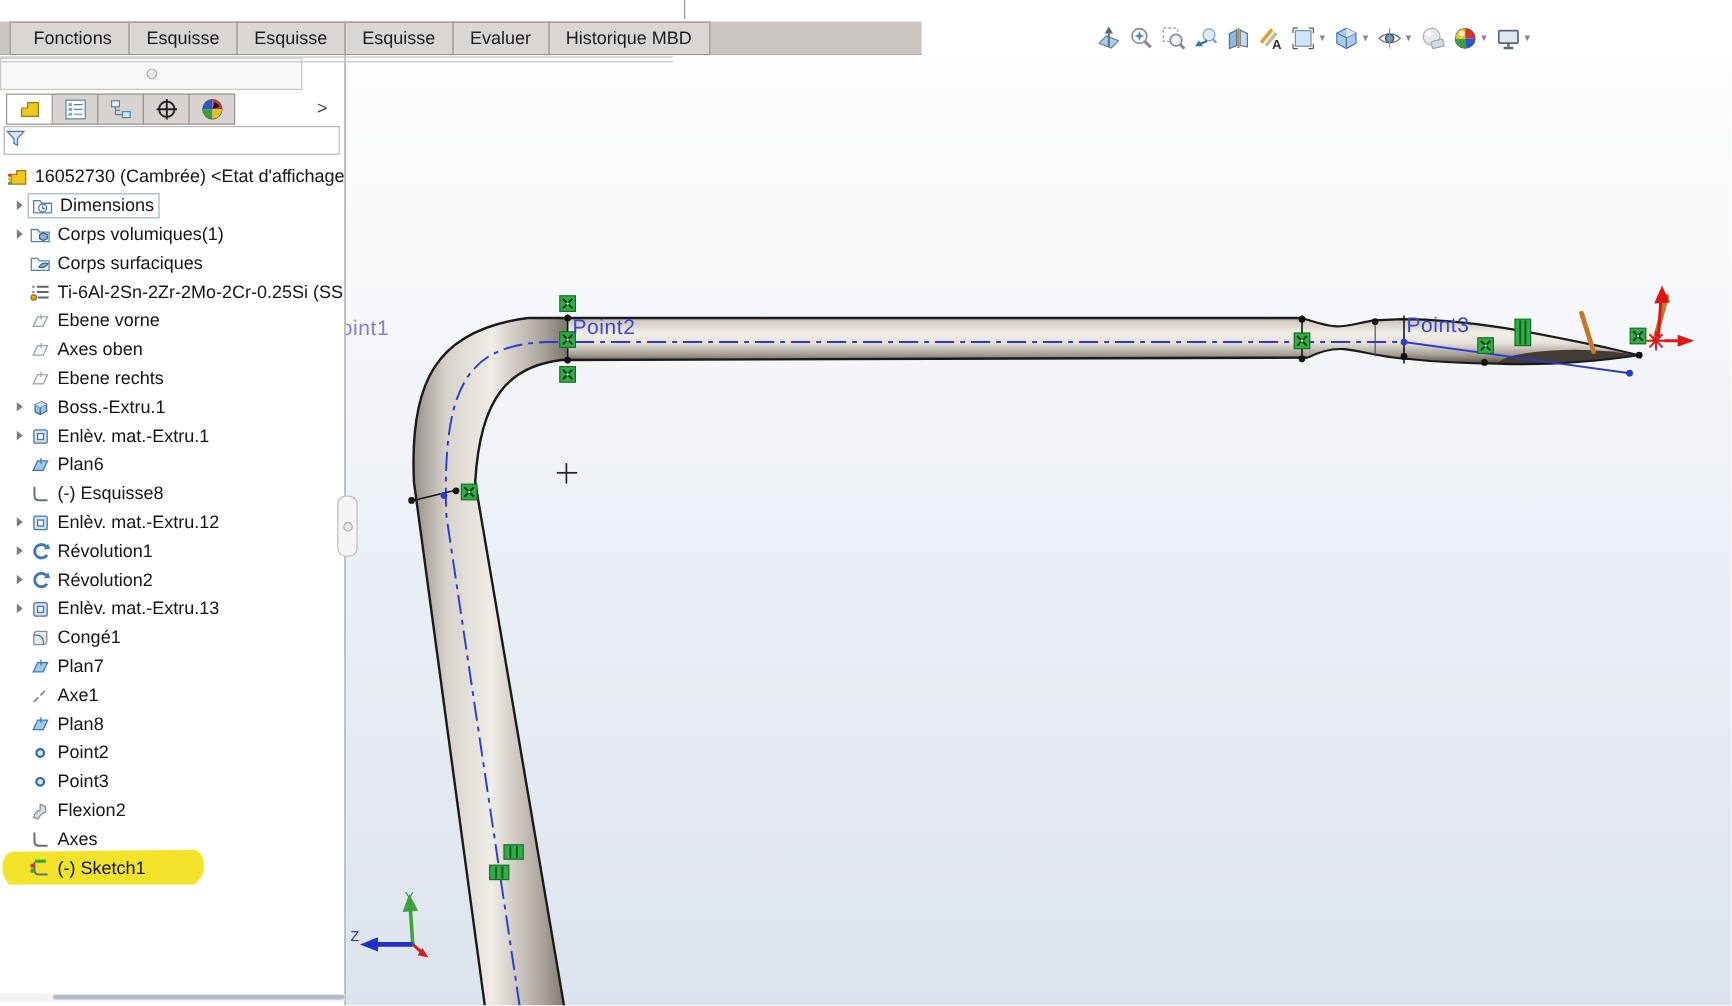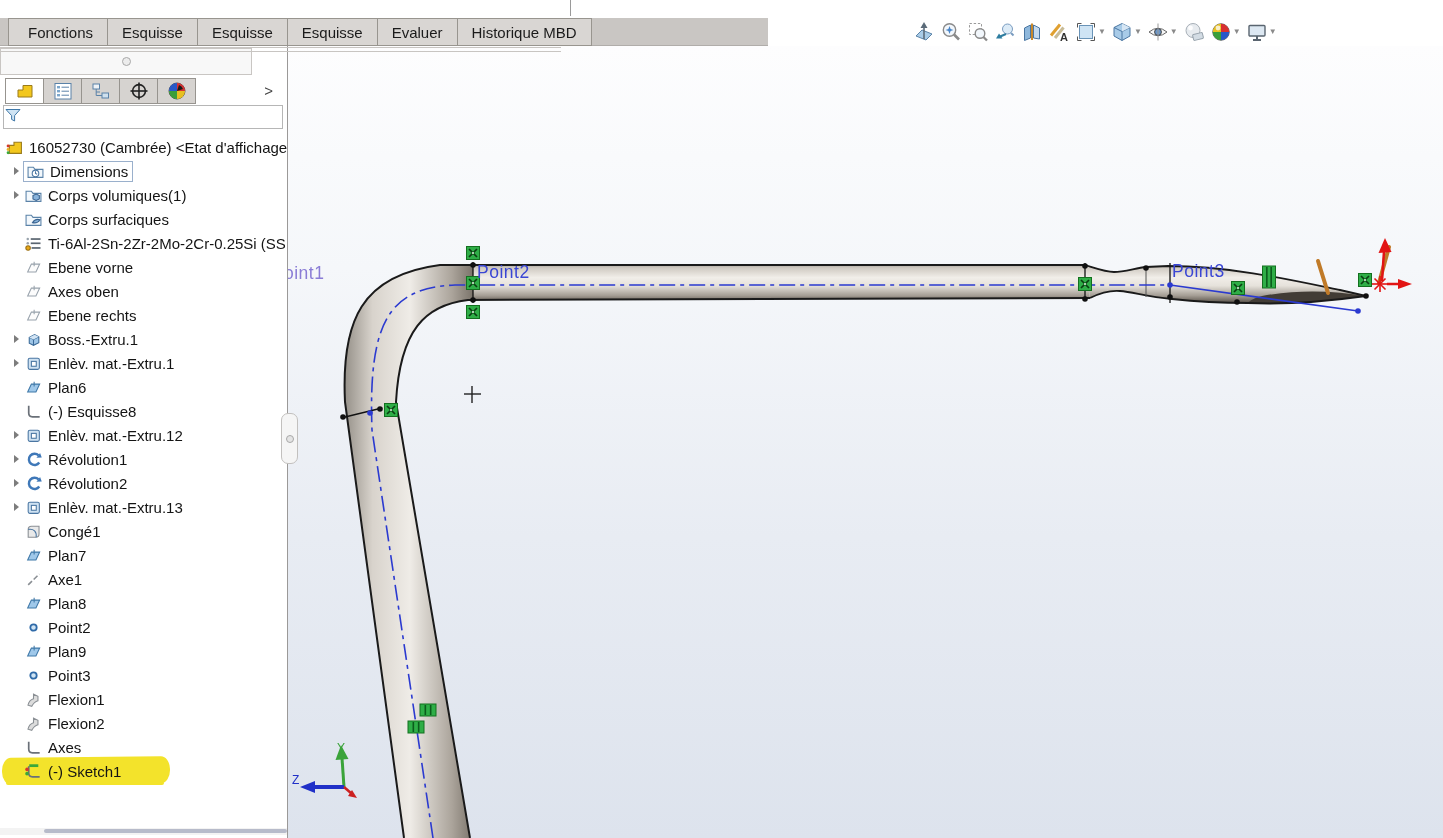--- a/index.html
+++ b/index.html
@@ -407,38 +407,23 @@
           <div class="trow">
             <span class="exp none"></span>
             <span class="ticon"><svg width="17" height="17" viewBox="0 0 16 16">
                 <circle cx="8" cy="8" r="3" fill="#cfe4f4" stroke="#2f6aa8" stroke-width="1.7"></circle>
               </svg></span>
             <span class="tlabel">Point2</span>
           </div>
           <div class="trow">
             <span class="exp none"></span>
             <span class="ticon"><svg width="17" height="17" viewBox="0 0 16 16">
-                <path d="M2.5,12.2 L6,4.8 L13.8,4.8 L10.3,12.2 Z" fill="#9fc8ea" stroke="#3f78a8"></path>
-                <line x1="8.6" y1="2.6" x2="8.6" y2="7" stroke="#3f78a8"></line>
-              </svg></span>
-            <span class="tlabel">Plan9</span>
-          </div>
-          <div class="trow">
-            <span class="exp none"></span>
-            <span class="ticon"><svg width="17" height="17" viewBox="0 0 16 16">
                 <circle cx="8" cy="8" r="3" fill="#cfe4f4" stroke="#2f6aa8" stroke-width="1.7"></circle>
               </svg></span>
             <span class="tlabel">Point3</span>
-          </div>
-          <div class="trow">
-            <span class="exp none"></span>
-            <span class="ticon"><svg width="17" height="17" viewBox="0 0 16 16">
-                <path d="M2.8,13.4 Q4,8.6 8,7.4 L8,3 L12.2,5 L12.2,9.2 Q8.6,10.2 6.4,14.4 Z" fill="#dcdcdc" stroke="#8a8f94"></path>
-              </svg></span>
-            <span class="tlabel">Flexion1</span>
           </div>
           <div class="trow">
             <span class="exp none"></span>
             <span class="ticon"><svg width="17" height="17" viewBox="0 0 16 16">
                 <path d="M2.8,13.4 Q4,8.6 8,7.4 L8,3 L12.2,5 L12.2,9.2 Q8.6,10.2 6.4,14.4 Z" fill="#dcdcdc" stroke="#8a8f94"></path>
               </svg></span>
             <span class="tlabel">Flexion2</span>
           </div>
           <div class="trow">
             <span class="exp none"></span>

